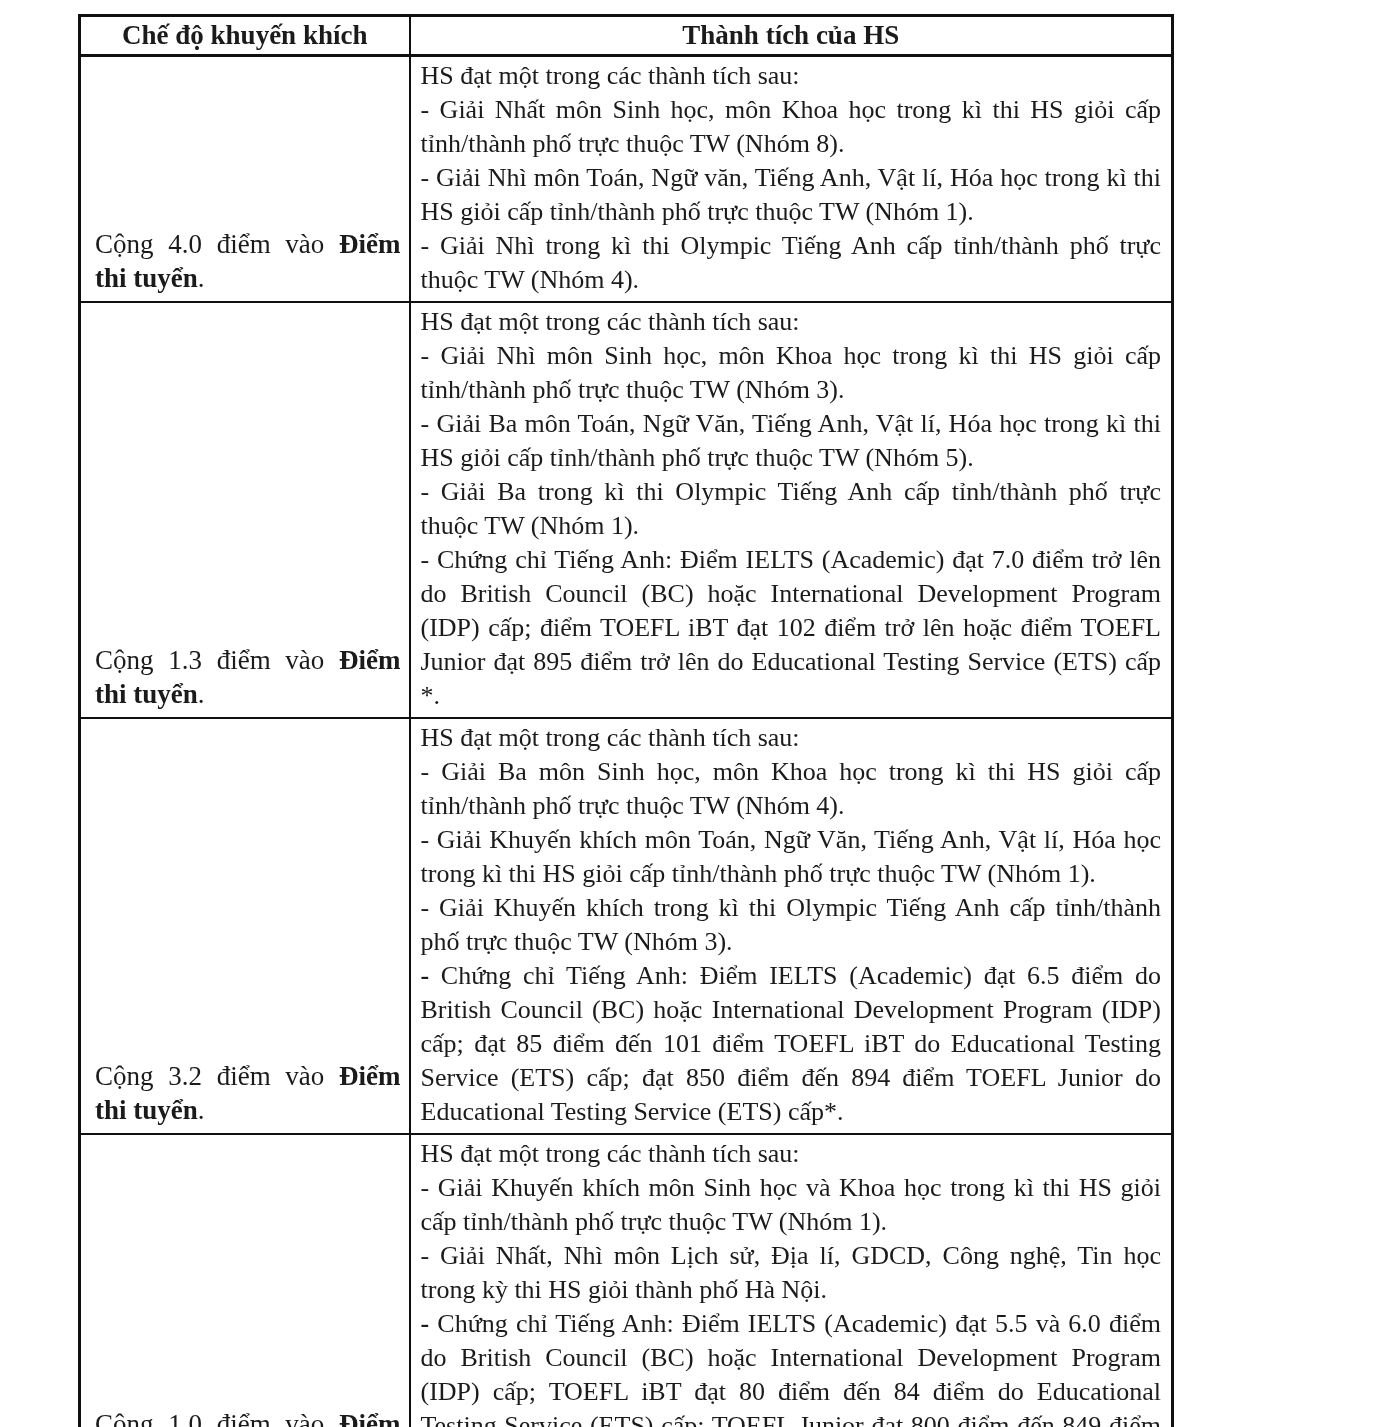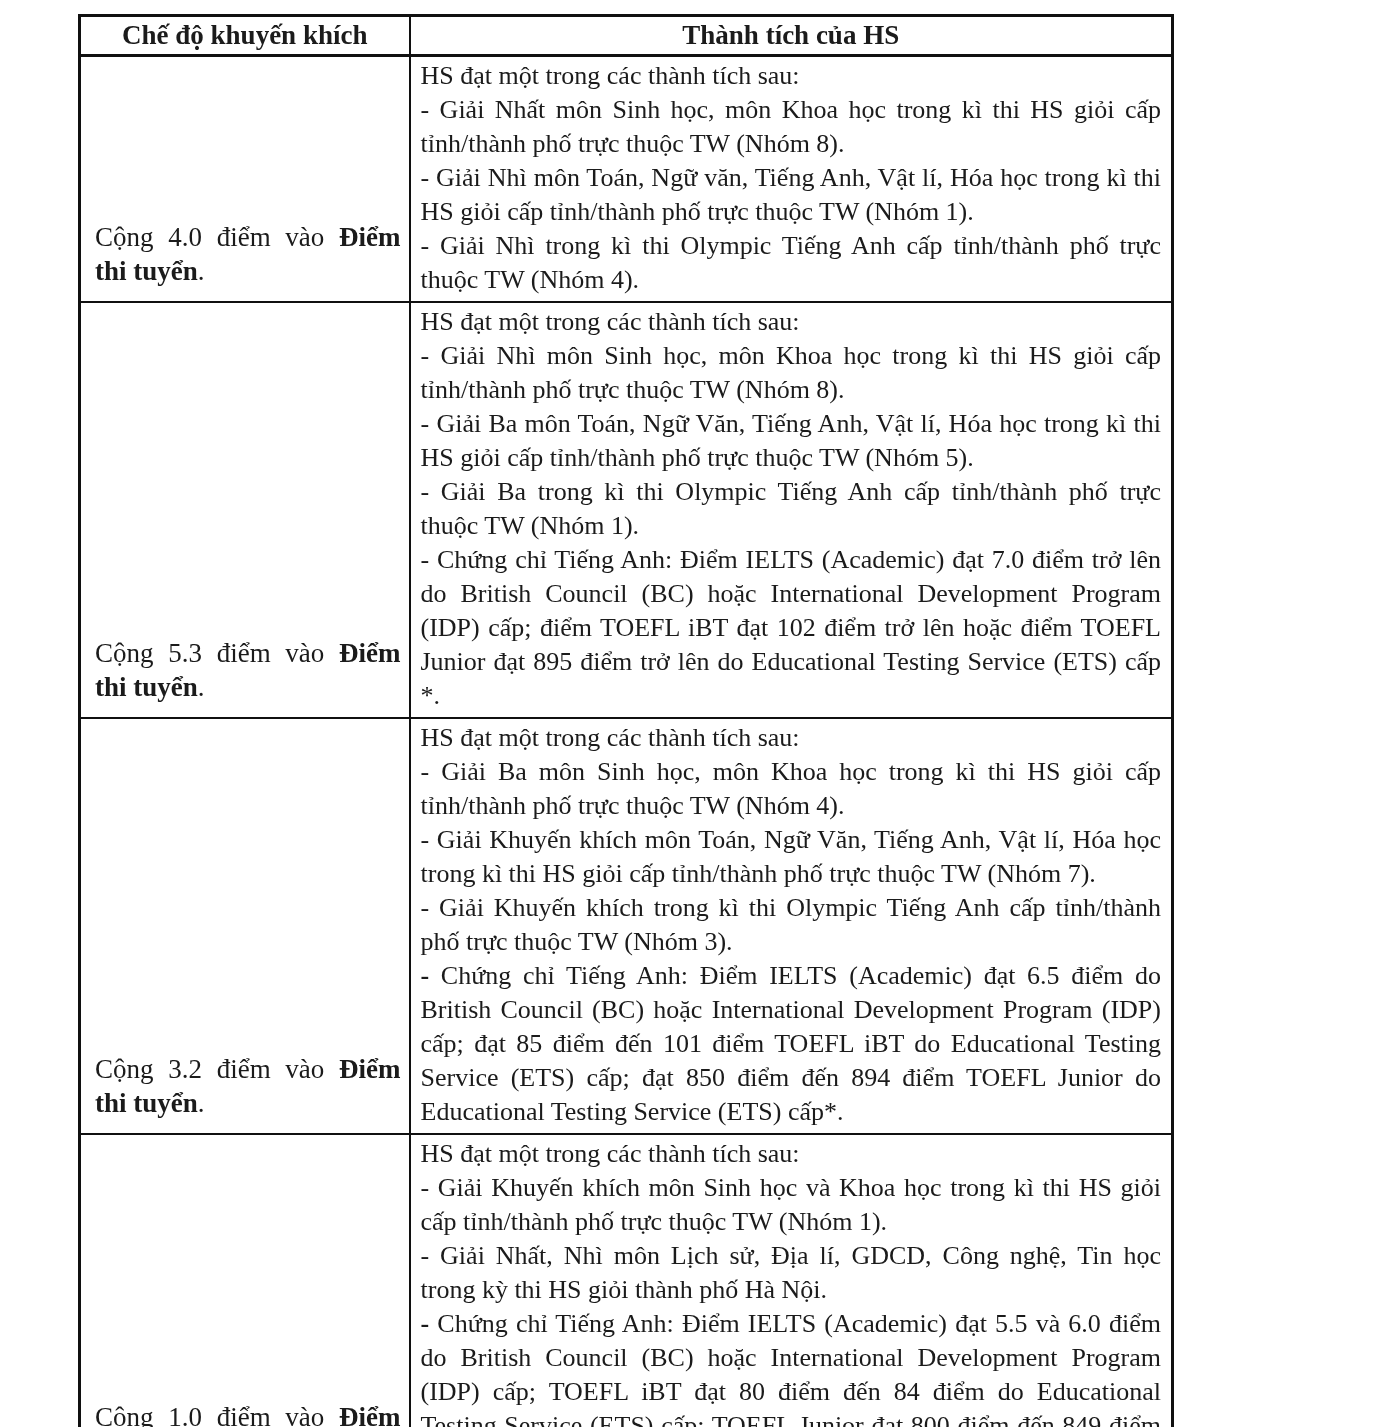--- a/index.html
+++ b/index.html
@@ -34,21 +34,21 @@
     font-weight: bold;
     text-align: center;
     vertical-align: middle;
     padding: 0 4px;
     border-bottom-width: 3px;
   }
   td.inc {
     vertical-align: bottom;
     font-size: 27px;
     line-height: 34px;
-    padding: 2px 8px 13px 14px;
+    padding: 2px 8px 6px 14px;
     text-align: justify;
   }
   td.ach {
     vertical-align: top;
     font-size: 26px;
     line-height: 34px;
     padding: 2px 10px 4px 10px;
     text-align: justify;
   }
   td.ach p, td.inc p { margin: 0; }
@@ -82,39 +82,39 @@
       <td class="ach">
         <p>HS đạt một trong các thành tích sau:</p>
         <p>- Giải Nhất môn Sinh học, môn Khoa học trong kì thi HS giỏi cấp tỉnh/thành phố trực thuộc TW (Nhóm 8).</p>
         <p>- Giải Nhì môn Toán, Ngữ văn, Tiếng Anh, Vật lí, Hóa học trong kì thi HS giỏi cấp tỉnh/thành phố trực thuộc TW (Nhóm 1).</p>
         <p>- Giải Nhì trong kì thi Olympic Tiếng Anh cấp tỉnh/thành phố trực thuộc TW (Nhóm 4).</p>
       </td>
     </tr>
 
     <tr class="r2">
       <td class="inc">
-        <p><span>Cộng 5.3 điểm vào </span><span class="b">Điểm thi tuyển</span><span>.</span></p>
+        <p><span>Cộng 1.3 điểm vào </span><span class="b">Điểm thi tuyển</span><span>.</span></p>
       </td>
       <td class="ach">
         <p>HS đạt một trong các thành tích sau:</p>
-        <p>- Giải Nhì môn Sinh học, môn Khoa học trong kì thi HS giỏi cấp tỉnh/thành phố trực thuộc TW (Nhóm 8).</p>
+        <p>- Giải Nhì môn Sinh học, môn Khoa học trong kì thi HS giỏi cấp tỉnh/thành phố trực thuộc TW (Nhóm 3).</p>
         <p>- Giải Ba môn Toán, Ngữ Văn, Tiếng Anh, Vật lí, Hóa học trong kì thi HS giỏi cấp tỉnh/thành phố trực thuộc TW (Nhóm 5).</p>
         <p>- Giải Ba trong kì thi Olympic Tiếng Anh cấp tỉnh/thành phố trực thuộc TW (Nhóm 1).</p>
         <p>- Chứng chỉ Tiếng Anh: Điểm IELTS (Academic) đạt 7.0 điểm trở lên do British Council (BC) hoặc International Development Program (IDP) cấp; điểm TOEFL iBT đạt 102 điểm trở lên hoặc điểm TOEFL Junior đạt 895 điểm trở lên do Educational Testing Service (ETS) cấp *.</p>
       </td>
     </tr>
 
     <tr class="r3">
       <td class="inc">
         <p><span>Cộng 3.2 điểm vào </span><span class="b">Điểm thi tuyển</span><span>.</span></p>
       </td>
       <td class="ach">
         <p>HS đạt một trong các thành tích sau:</p>
         <p>- Giải Ba môn Sinh học, môn Khoa học trong kì thi HS giỏi cấp tỉnh/thành phố trực thuộc TW (Nhóm 4).</p>
-        <p>- Giải Khuyến khích môn Toán, Ngữ Văn, Tiếng Anh, Vật lí, Hóa học trong kì thi HS giỏi cấp tỉnh/thành phố trực thuộc TW (Nhóm 7).</p>
+        <p>- Giải Khuyến khích môn Toán, Ngữ Văn, Tiếng Anh, Vật lí, Hóa học trong kì thi HS giỏi cấp tỉnh/thành phố trực thuộc TW (Nhóm 1).</p>
         <p>- Giải Khuyến khích trong kì thi Olympic Tiếng Anh cấp tỉnh/thành phố trực thuộc TW (Nhóm 3).</p>
         <p><span class="blead">- </span><span>Chứng chỉ Tiếng Anh: Điểm IELTS (Academic) đạt 6.5 điểm do British Council (BC) hoặc International Development Program (IDP) cấp; đạt 85 điểm đến 101 điểm TOEFL iBT do Educational Testing Service (ETS) cấp; đạt 850 điểm đến 894 điểm TOEFL Junior do Educational Testing Service (ETS) cấp*.</span></p>
       </td>
     </tr>
 
     <tr class="r4">
       <td class="inc">
         <p><span>Cộng 1.0 điểm vào </span><span class="b">Điểm thi tuyển</span><span>.</span></p>
       </td>
       <td class="ach">

